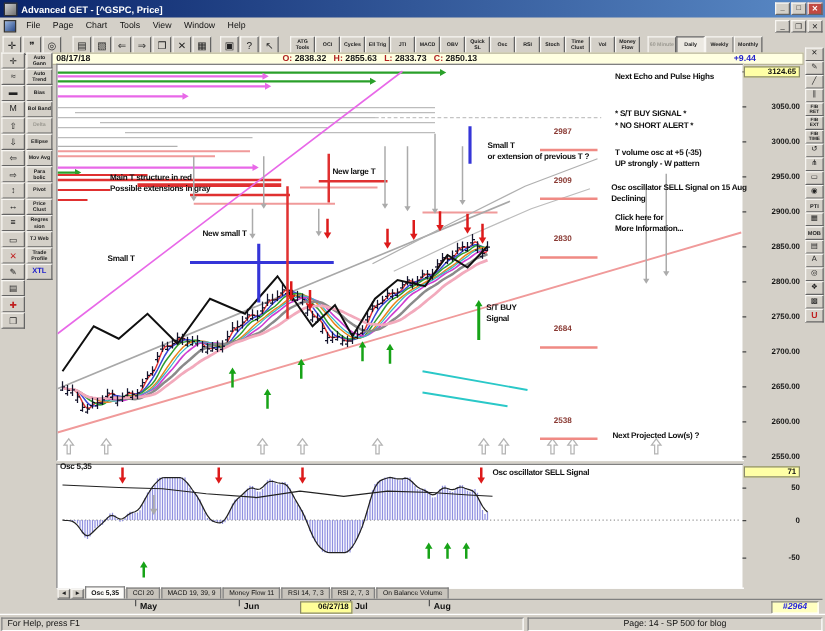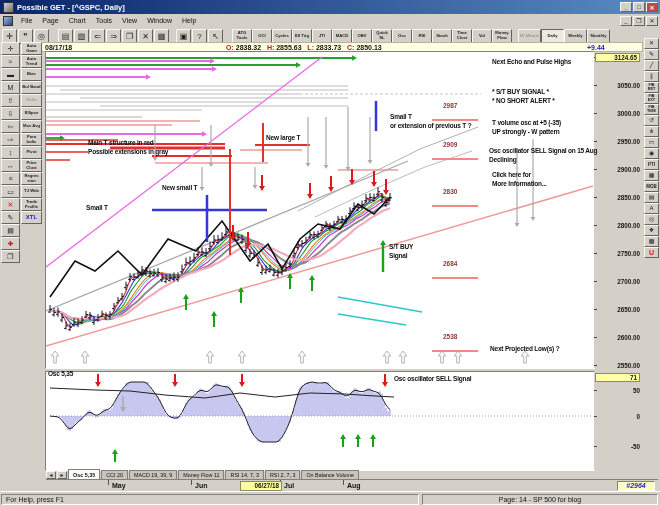--- a/index.html
+++ b/index.html
@@ -47,21 +47,21 @@
   .wbtn{width:12px;height:10px;font-size:6px;margin-left:1px}
   svg{position:absolute;left:0;top:0}
 </style>
 </head>
 <body>
 
 <div id="app">
 
   <div class="abs titlebar">
     <div style="width:9px;height:9px;margin:0 3px;background:linear-gradient(135deg,#d0d0d0,#707070);border:1px solid #333"></div>
-    <span>Possible GET - [^GSPC, Daily]</span>
+    <span>Advanced GET - [^GSPC, Price]</span>
     <div style="margin-left:auto;display:flex;margin-right:2px">
       <div class="b3 wbtn">_</div>
       <div class="b3 wbtn">□</div>
       <div class="b3 wbtn" style="background:#c24a42;color:#fff">✕</div>
     </div>
   </div>
 
   <div class="abs menubar">
     <div style="width:8px;height:8px;margin:0 3px;background:linear-gradient(135deg,#9ab6e0,#2a4a8a);border:1px solid #333"></div>
     <div id="menu-items" style="display:flex">

